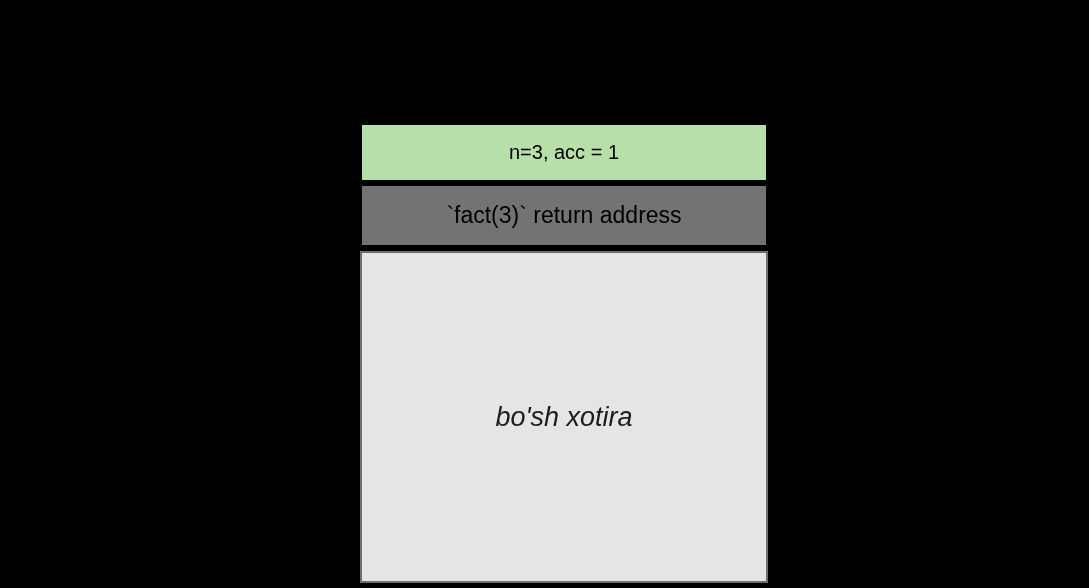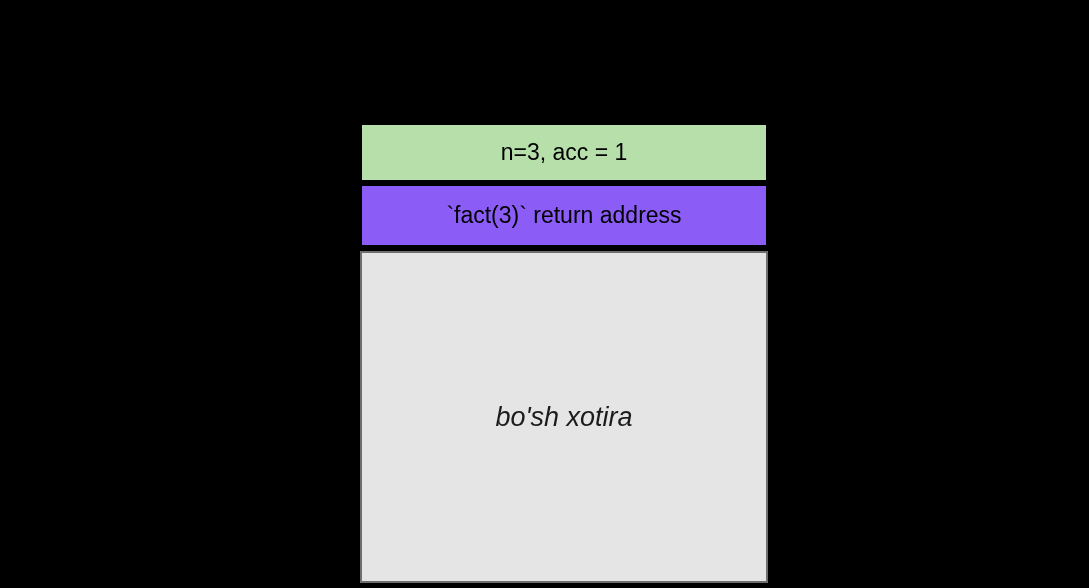--- a/index.html
+++ b/index.html
@@ -21,21 +21,21 @@
     box-sizing: border-box;
     display: flex;
     align-items: center;
     justify-content: center;
     text-align: center;
   }
   .frame-top {
     top: 123px;
     height: 59px;
     border: 2px solid #000000;
-    font-size: 23px;
+    font-size: 20px;
   }
   .frame-return {
     top: 184px;
     height: 63px;
     border: 2px solid #000000;
     font-size: 23px;
   }
   .free-memory {
     top: 251px;
     height: 332px;
@@ -50,21 +50,21 @@
 </style>
 </head>
 <body>
 
 <div class="canvas" style="background-color: rgb(0, 0, 0);">
 
   <div class="stack-frame frame-top" style="background-color: rgb(182, 223, 169); border-color: rgb(0, 0, 0); color: rgb(0, 0, 0);">
     <span class="frame-label">n=3, acc = 1</span>
   </div>
 
-  <div class="stack-frame frame-return" style="background-color: #8b5cf6; border-color: rgb(0, 0, 0); color: rgb(0, 0, 0);">
+  <div class="stack-frame frame-return" style="background-color: #737373; border-color: rgb(0, 0, 0); color: rgb(0, 0, 0);">
     <span class="frame-label">`fact(3)` return address</span>
   </div>
 
   <div class="stack-frame free-memory" style="background-color: rgb(229, 229, 229); border-color: rgb(110, 110, 110); color: rgb(28, 28, 28); text-align: center;">
     <span class="frame-label">bo'sh xotira</span>
   </div>
 
 </div>
 
 </body></html>

